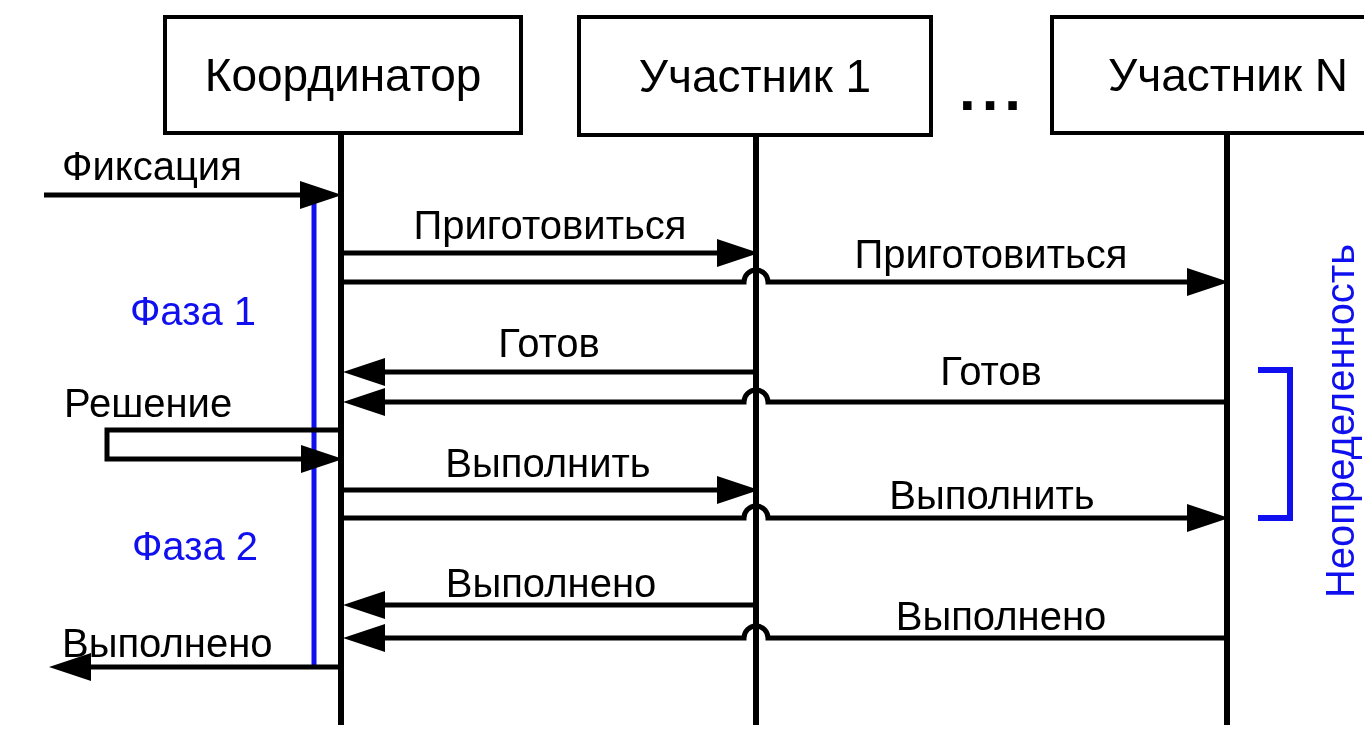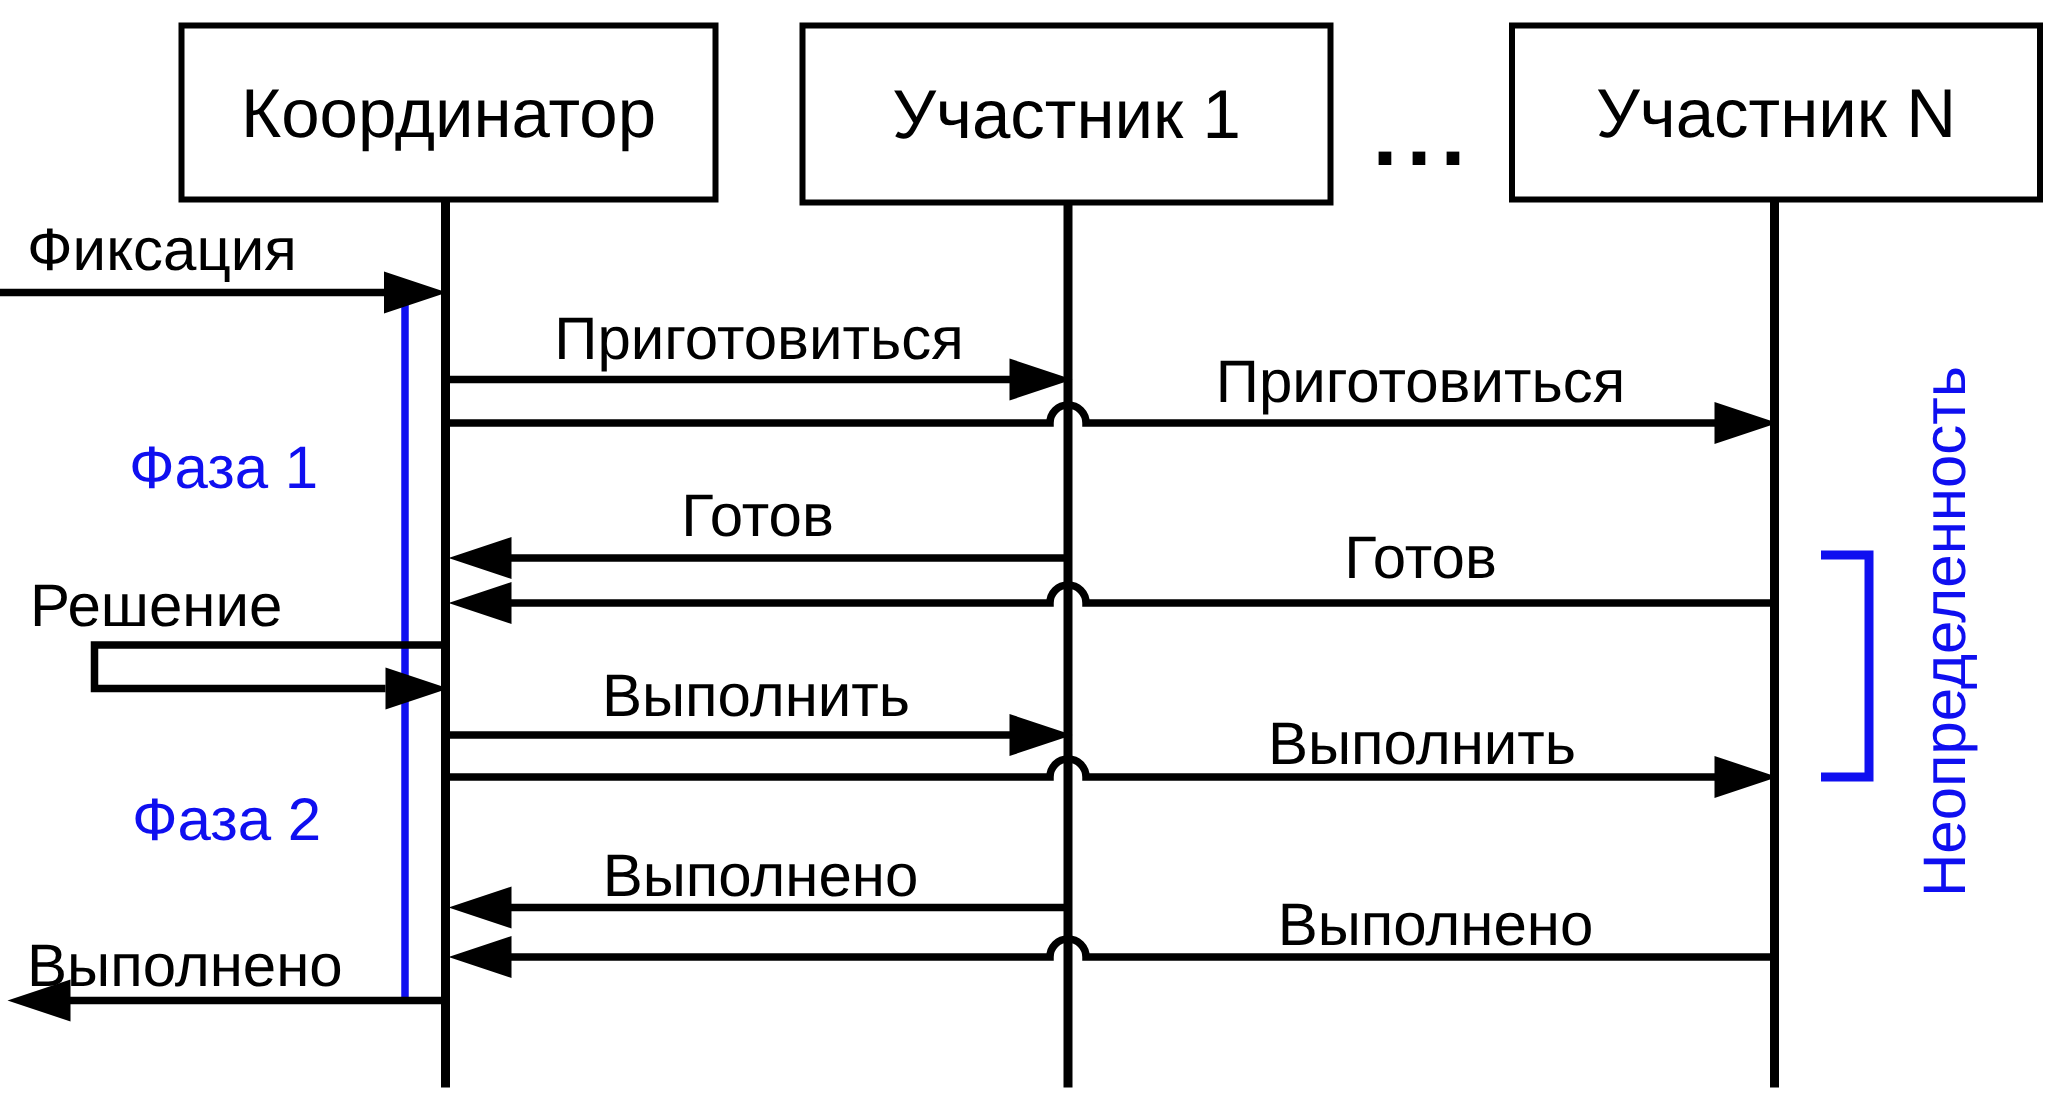--- a/index.html
+++ b/index.html
@@ -1,17 +1,17 @@
 <!DOCTYPE html>
 <html style="--ink: #000000; --accent: #0f0ff0; --bg: #ffffff;"><head>
 <meta charset="utf-8">
 <style>
   :root { --ink: #000000; --accent: #0f0ff0; --bg: #ffffff; }
   html, body { margin: 0; padding: 0; background: var(--bg); }
-  .stage { width: 1232px; height: 729px; position: relative; background: var(--bg); }
+  .stage { width: 1232px; height: 729px; position: relative; background: var(--bg); margin-left: 44px; }
   svg { display: block; }
   text {
     font-family: "Liberation Sans", "DejaVu Sans", sans-serif;
     fill: var(--ink);
   }
   .lbl   { font-size: 40px; }
   .box-lbl { font-size: 46px; }
   .mid   { text-anchor: middle; }
   .accent-text   { fill: var(--accent); }
   .accent-stroke { stroke: var(--accent); }

